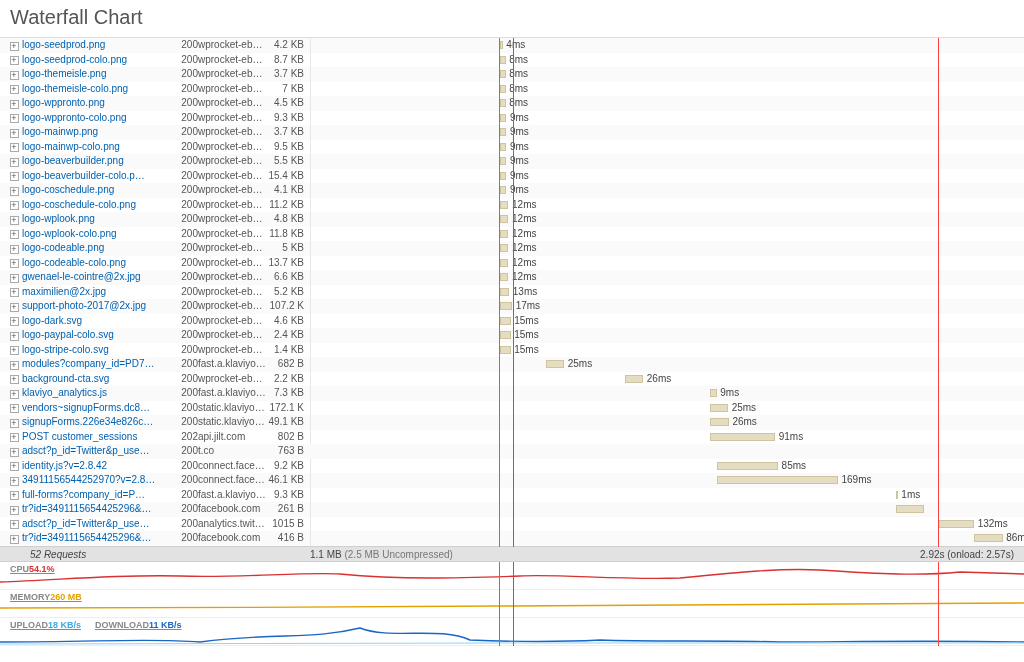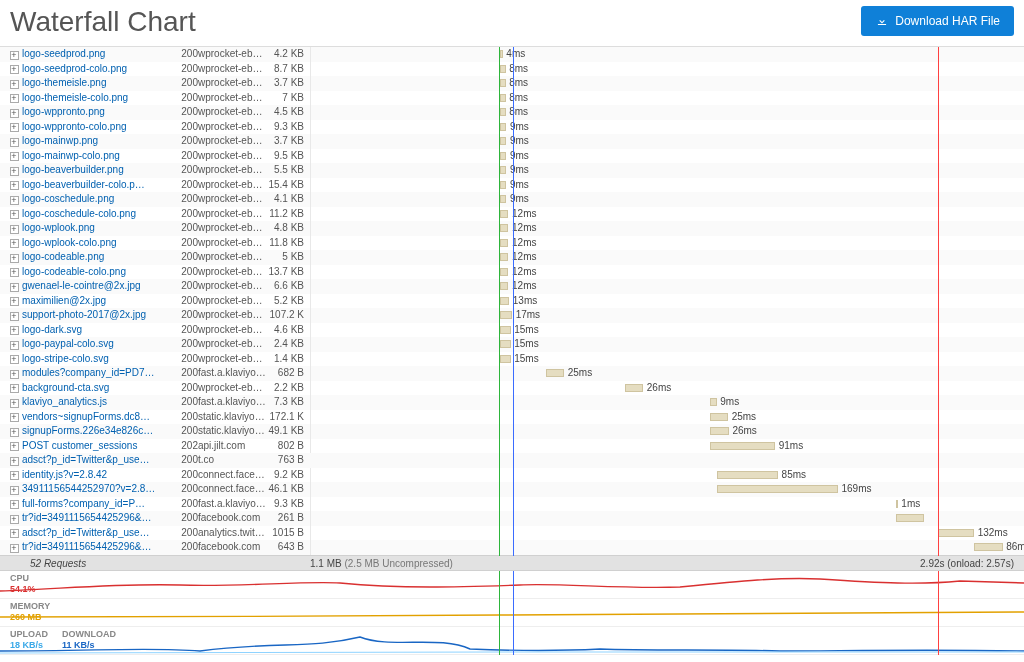--- a/index.html
+++ b/index.html
@@ -11,21 +11,21 @@
     width: 1024px;
     overflow: hidden;
   }
   .header {
     display: flex;
     justify-content: space-between;
     align-items: flex-start;
     padding: 6px 10px 4px 10px;
   }
   .title {
-    font-size: 28px;
+    font-size: 20px;
     font-weight: 400;
     color: #555;
     margin-bottom: 4px;
   }
   .subtitle {
     font-size: 12px;
     color: #888;
     margin-bottom: 8px;
   }
   .subtitle a { color: #2a7dd1; text-decoration: underline; }
@@ -154,45 +154,39 @@
   .metric .labels {
     position: absolute;
     top: 2px; left: 10px;
     font-size: 9px;
     color: #888;
     line-height: 11px;
     z-index: 2;
     display: flex;
     gap: 14px;
   }
-  .metric .labels .lbl { display: flex; flex-direction: column; }
+  .metric .labels .lbl { display: flex; flex-direction: row; text-decoration: underline; }
   .metric .labels .lbl .name { color: #888; font-weight: bold; }
   .metric .labels .lbl .val { font-weight: bold; }
   .metric .labels .val.red { color: #d93030; }
   .metric .labels .val.orange { color: #e2a100; }
   .metric .labels .val.blue1 { color: #3aa9e8; }
   .metric .labels .val.blue2 { color: #1966c4; }
   .spark {
     position: absolute;
     left: 0; right: 0; top: 0; bottom: 0;
   }
 </style>
 </head>
 <body>
 
 <div class="header">
   <div>
     <div class="title">Waterfall Chart</div>
   </div>
-  <button class="download-btn">
-    <svg viewBox="0 0 24 24">
-        <path d="M12 3v10.6l-3.3-3.3-1.4 1.4L12 16.4l4.7-4.7-1.4-1.4L12 13.6V3h0zm-7 14h14v2H5v-2z"></path>
-      </svg>
-    <span>Download HAR File</span>
-  </button>
 </div>
 
 <div class="waterfall" id="waterfall" style="position: relative;">
     <div class="row">
       <div class="col-expand"><span class="expand-box">+</span></div>
       <div class="col-url">logo-seedprod.png</div>
       <div class="col-status">200</div>
       <div class="col-domain">wprocket-eb…</div>
       <div class="col-size">4.2 KB</div>
       <div class="col-timeline">
@@ -556,21 +550,21 @@
       <div class="col-timeline">
         <div class="bar-label" style="left: 93.5%;">132ms</div>
         <div class="bar" style="left: 88%; width: 5%;"></div>
       </div>
     </div>
     <div class="row">
       <div class="col-expand"><span class="expand-box">+</span></div>
       <div class="col-url">tr?id=3491115654425296&amp;…</div>
       <div class="col-status">200</div>
       <div class="col-domain">facebook.com</div>
-      <div class="col-size">643 B</div>
+      <div class="col-size">416 B</div>
       <div class="col-timeline">
         <div class="bar-label" style="left: 97.5%;">86ms</div>
         <div class="bar" style="left: 93%; width: 4%;"></div>
       </div>
     </div>
     <div class="vline green" style="left: 499.21px; height: 509px;"></div>
     <div class="vline blue" style="left: 513.49px; height: 509px;"></div>
     <div class="vline red" style="left: 938.32px; height: 509px;"></div>
   </div>
 

